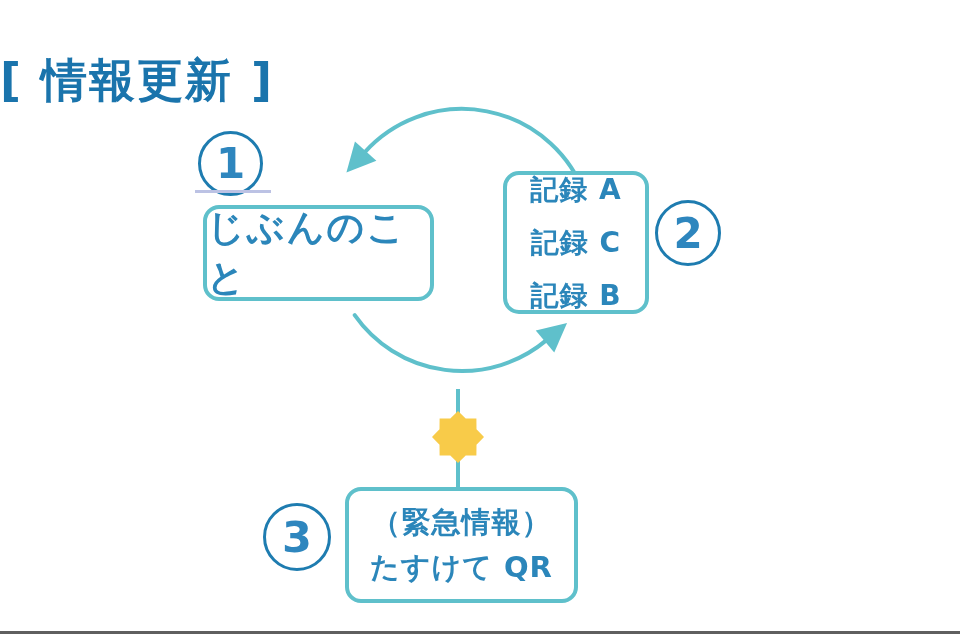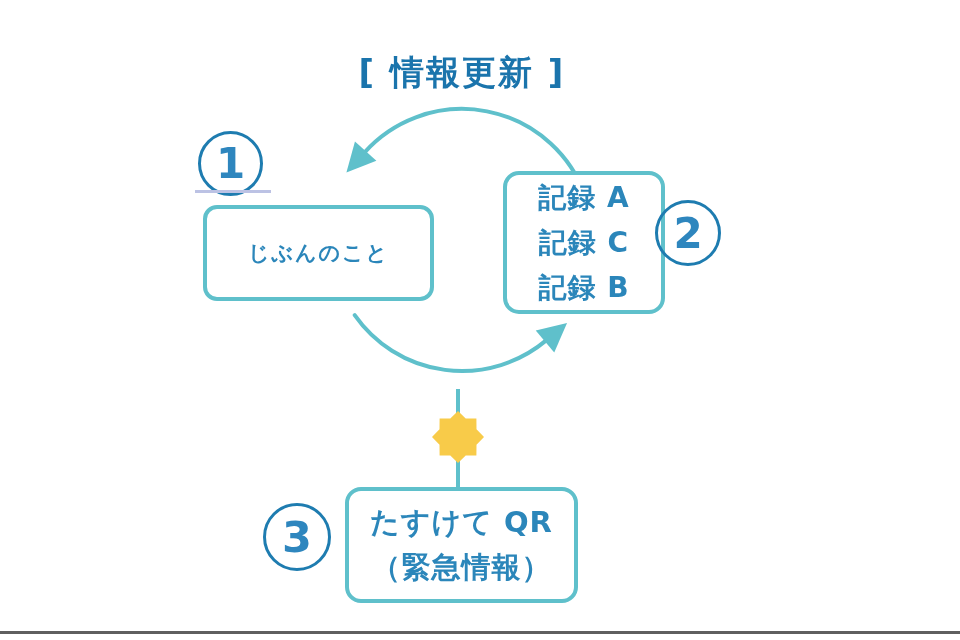--- a/index.html
+++ b/index.html
@@ -18,52 +18,52 @@
   .svg-layer {
     position: absolute;
     left: 0; top: 0;
     width: 960px; height: 640px;
   }
   .title {
     position: absolute;
     left: 0;
     top: 50px;
     width: 924px;
-    text-align: center;
-    font-size: 34px;
+    text-align: left;
+    font-size: 46px;
     font-weight: bold;
     letter-spacing: 2px;
     color: #1a74ac;
   }
   .box {
     position: absolute;
     box-sizing: border-box;
     background: #ffffff;
     border: 4px solid #5fc0cb;
     border-radius: 16px;
     display: flex;
     flex-direction: column;
     align-items: center;
     justify-content: center;
     color: #2b86ba;
     font-weight: bold;
   }
   .box1 {
     left: 203px; top: 205px;
     width: 231px; height: 96px;
-    font-size: 21px;
+    font-size: 37px;
     letter-spacing: 2px;
-    border-radius: 14px;
   }
   .box2 {
     left: 503px; top: 171px;
-    width: 162px; height: 143px;
+    width: 146px; height: 143px;
     font-size: 28px;
     line-height: 45px;
     letter-spacing: 1px;
+    gap: 8px;
   }
   .box3 {
     left: 345px; top: 487px;
     width: 233px; height: 116px;
     font-size: 29px;
     line-height: 45px;
     letter-spacing: 1px;
   }
   .num-circle {
     position: absolute;
@@ -130,19 +130,19 @@
     <span>記録 B</span>
   </div>
   <div class="num-circle nc2">
     <span>2</span>
   </div>
 
   <div class="num-circle nc3">
     <span>3</span>
   </div>
   <div class="box box3">
+    <span>（緊急情報）</span>
     <span>たすけて QR</span>
-    <span>（緊急情報）</span>
   </div>
 
   <div class="bottom-rule"></div>
 
 </div>
 
 </body></html>

